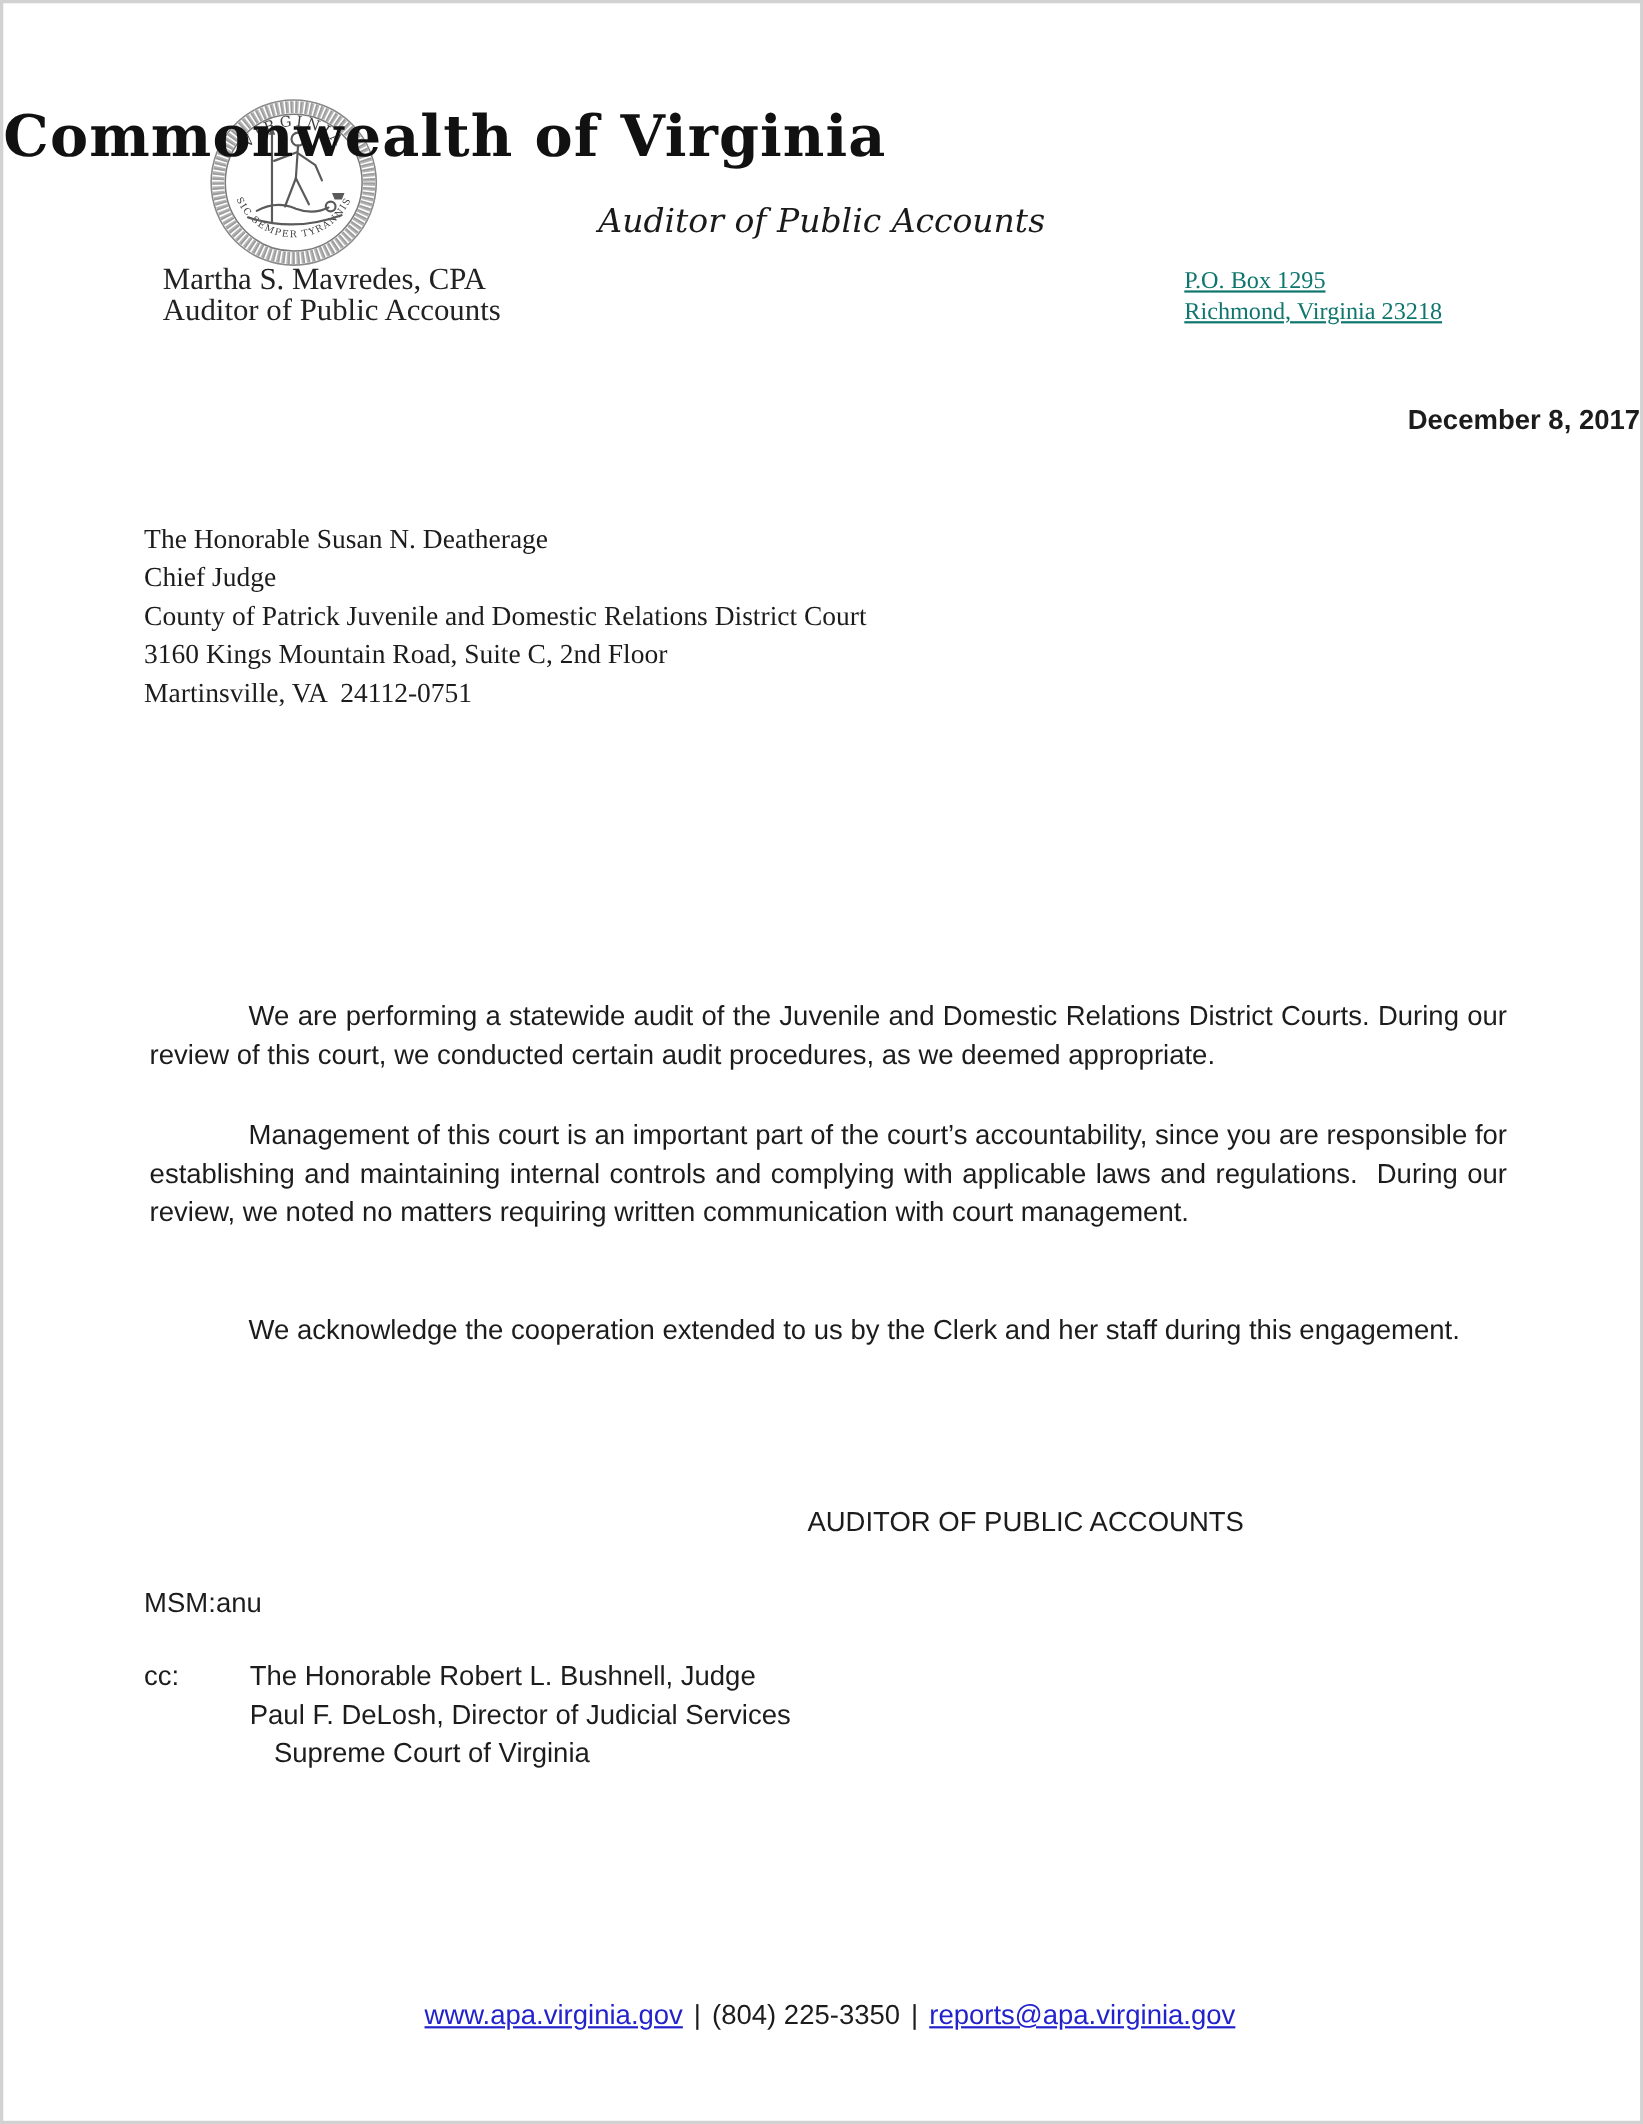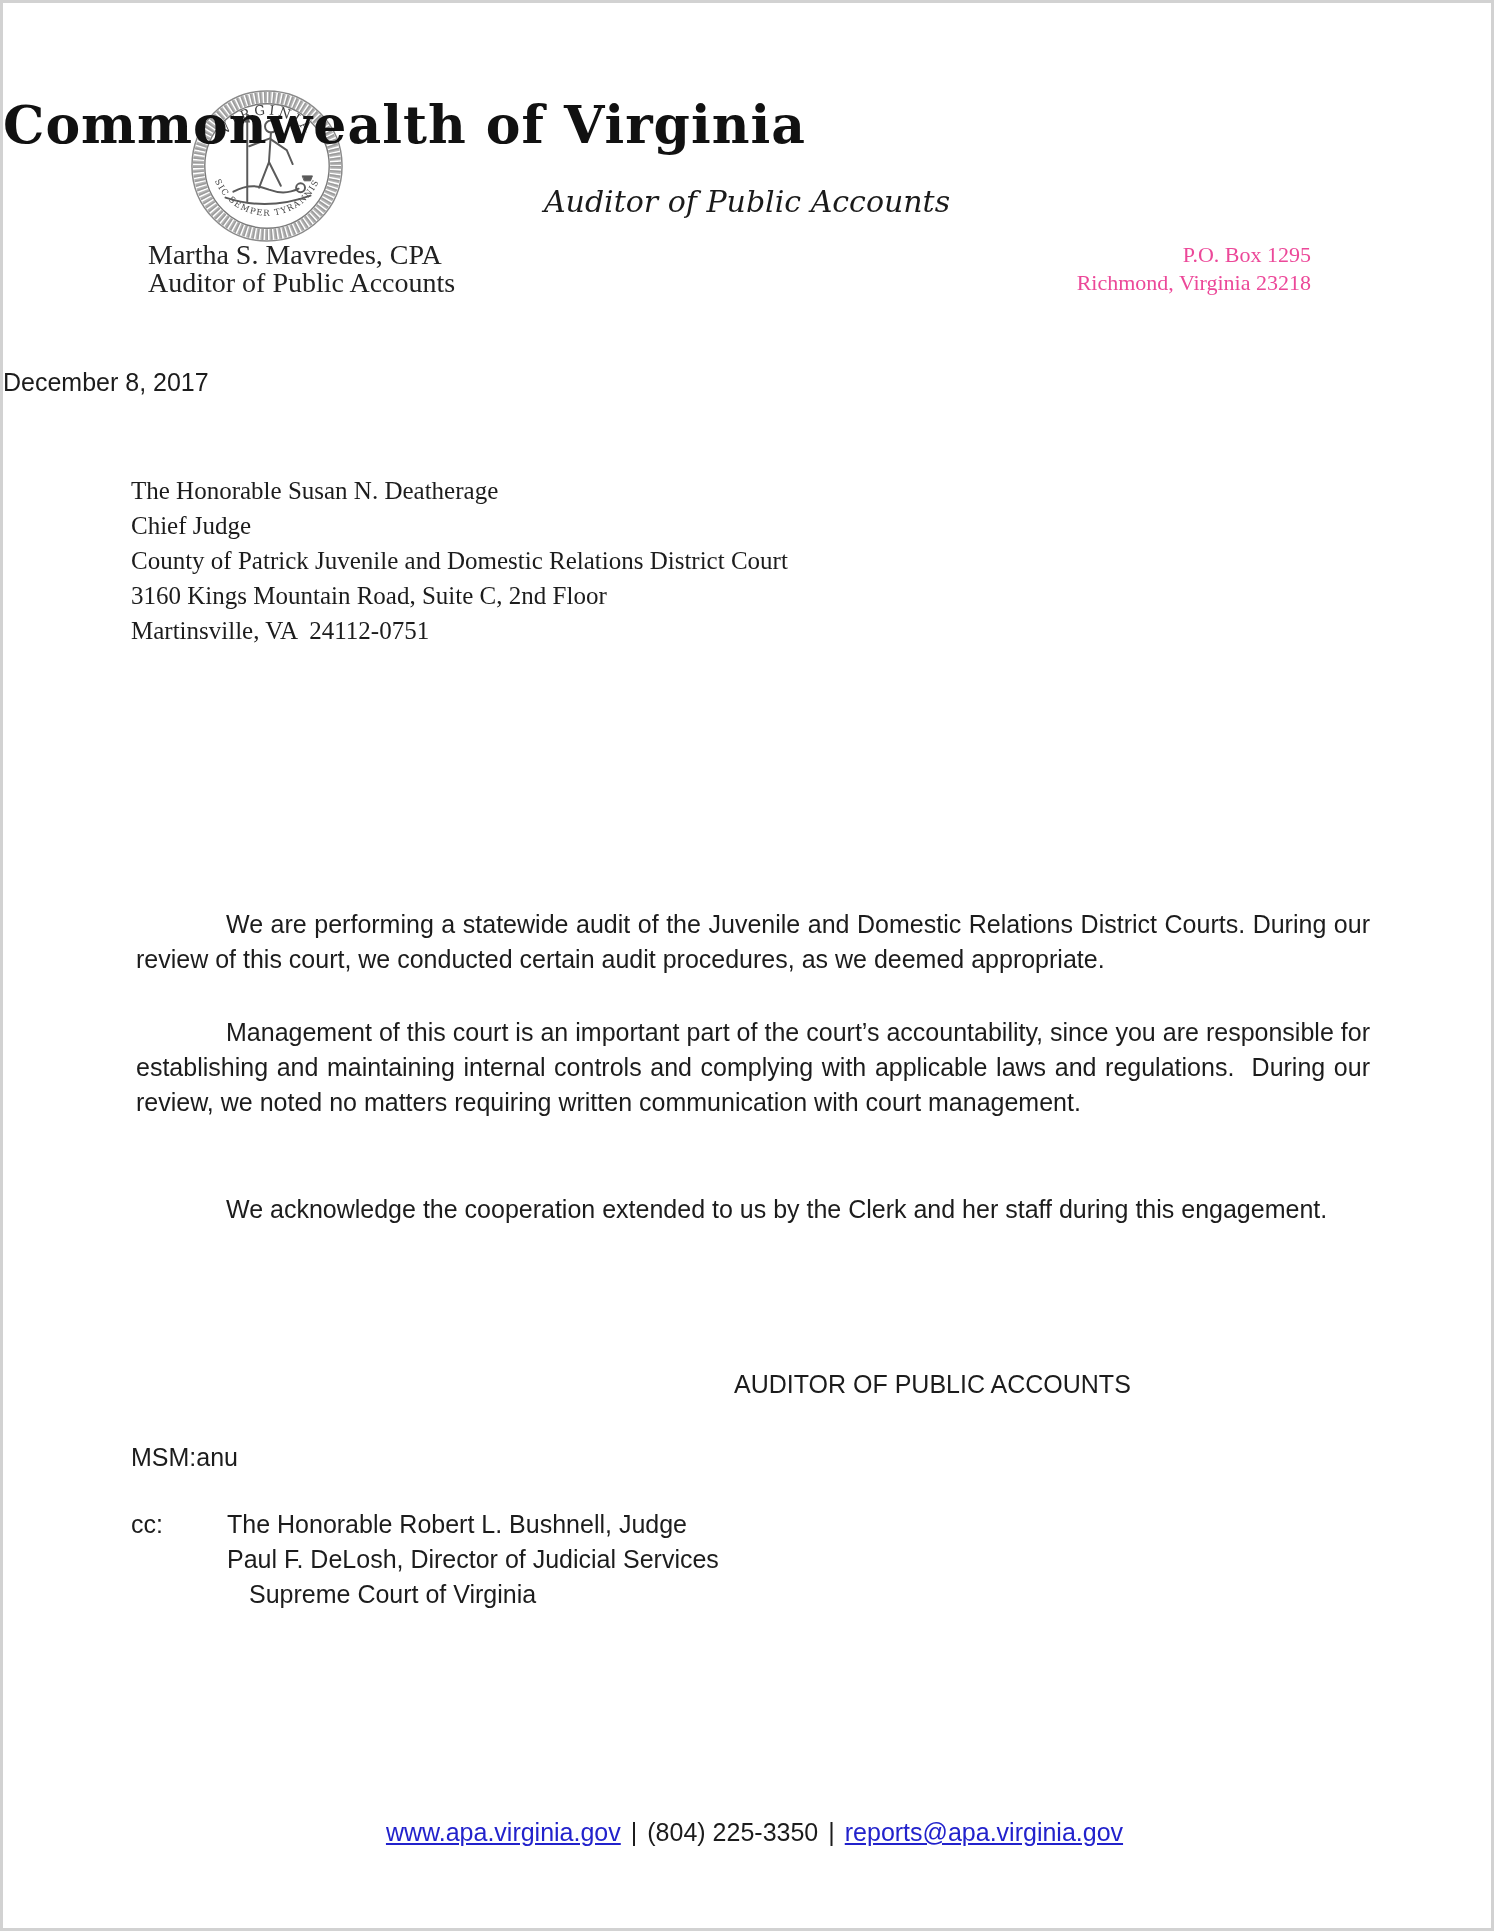--- a/index.html
+++ b/index.html
@@ -34,29 +34,29 @@
     line-height: 38px;
     color: #1a1a1a;
   }
   .official {
     position: absolute; left: 145px; top: 238px;
     font-family: "Liberation Serif", serif;
     font-size: 28px; line-height: 28px; color: #222;
   }
   .office-address {
     position: absolute; right: 180px; top: 238px;
-    text-align: right;
+    text-align: left;
     font-family: "Liberation Serif", serif;
-    font-size: 22px; line-height: 28px; color: #ec4899;
+    font-size: 22px; line-height: 28px; color: #0f766e; text-decoration: underline;
   }
   
   .letter-date {
     position: absolute; top: 362px; left: 0; right: 0;
-    text-align: left;
-    font-size: 25px; line-height: 35px;
+    text-align: right;
+    font-size: 25px; line-height: 35px; font-weight: bold;
   }
   .ws-pre { white-space: pre-wrap; }
   .recipient {
     position: absolute; left: 128px; top: 470px;
     font-size: 25px; line-height: 35px; font-family: Liberation Serif, serif;
   }
   .audit-info {
     position: absolute; left: 128px; top: 727px;
     display: grid; grid-template-columns: 199px auto;
     font-size: 25px; line-height: 35px;

